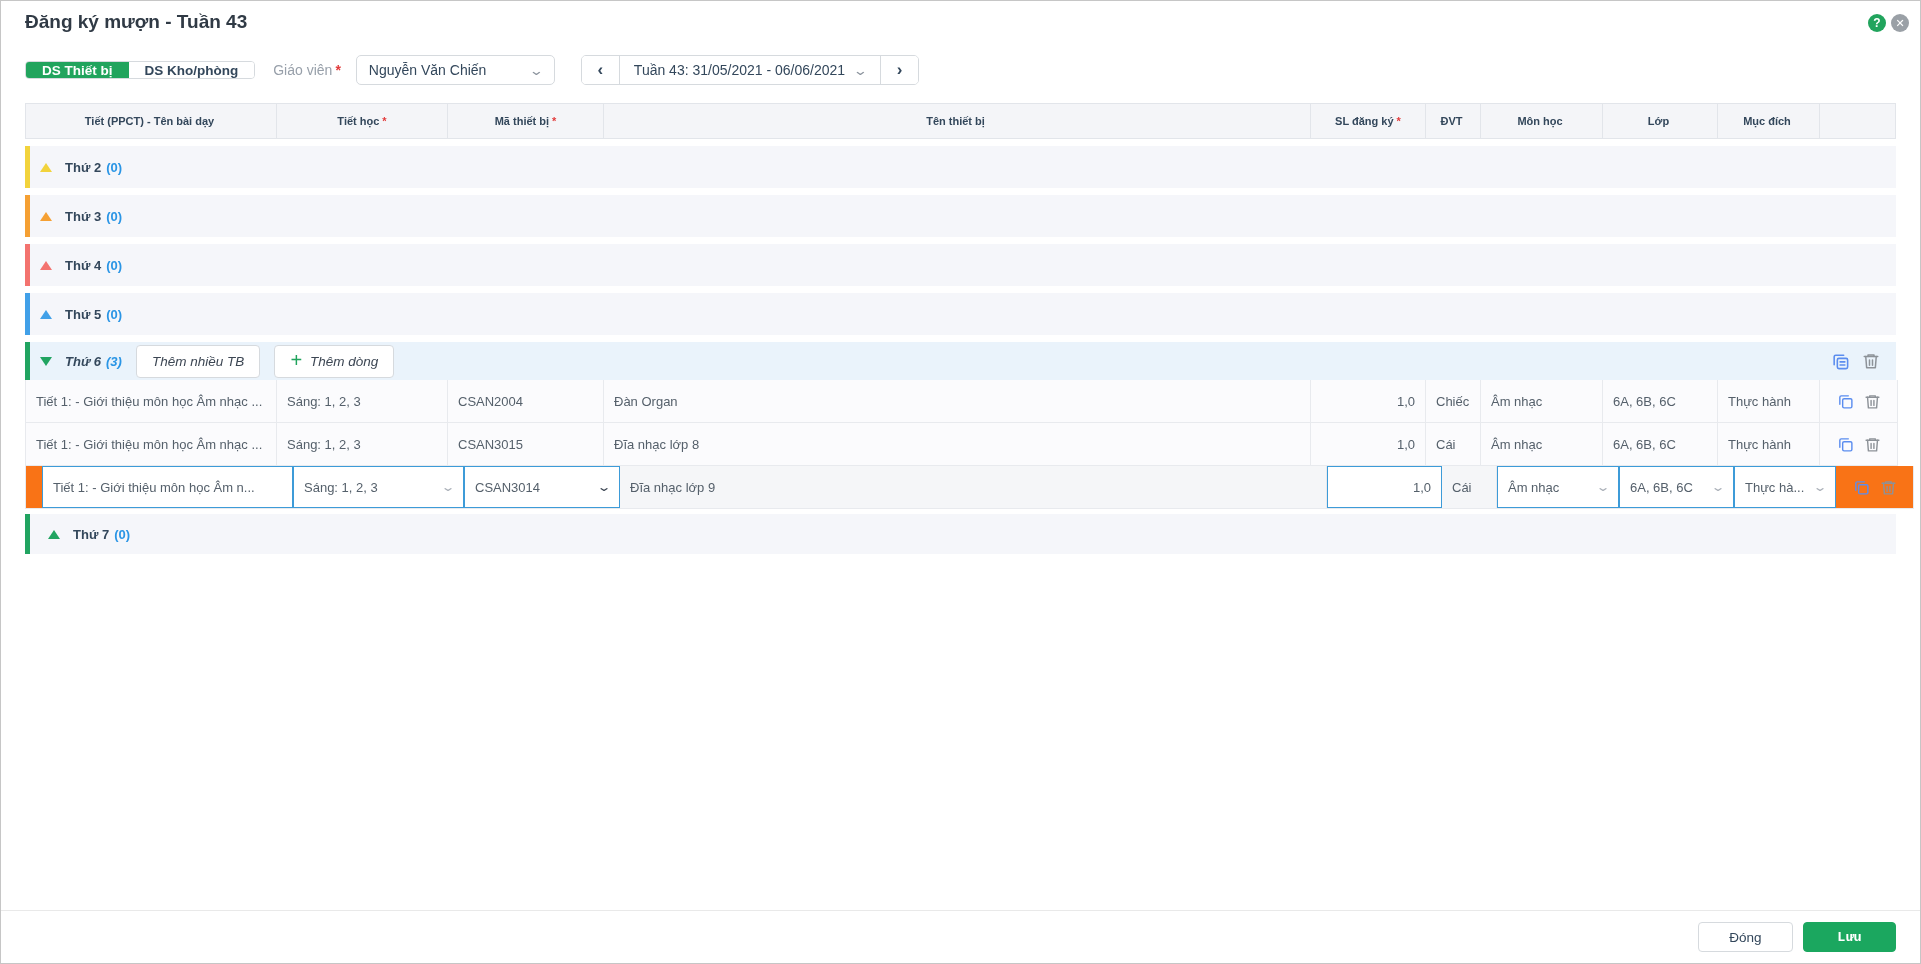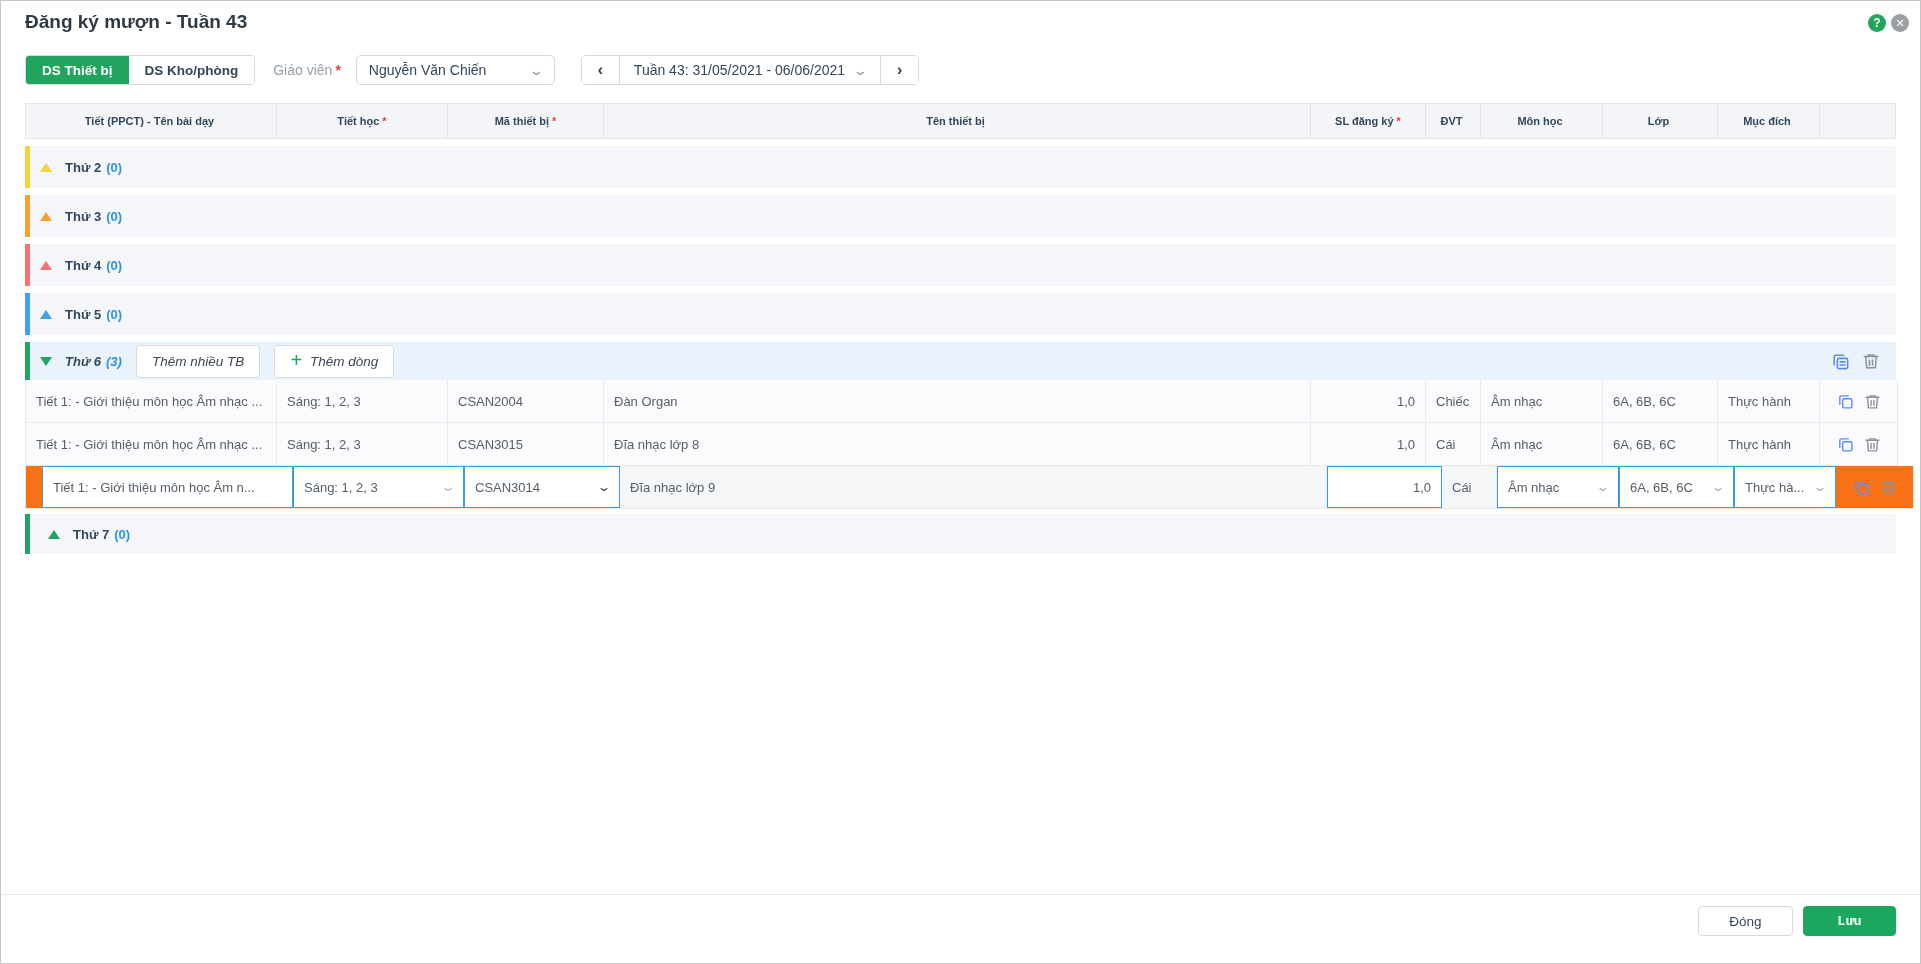--- a/index.html
+++ b/index.html
@@ -11,21 +11,21 @@
   }
   
   .m-title{margin:10px 24px 0;font-size:19px;font-weight:700;color:#303a45;}
   .corner-icons{position:absolute;top:13px;right:11px;display:flex;gap:5px;}
   .circle-ic{width:18px;height:18px;border-radius:50%;color:#fff;font-size:12px;font-weight:700;
     display:flex;align-items:center;justify-content:center;cursor:pointer;line-height:1;}
   .help{background:#21a45d;}
   .close{background:#9aa0a6;font-size:11px;}
   
   .toolbar{display:flex;align-items:center;margin:22px 24px 0;height:30px;}
-  .tabgroup{display:flex;height:30px;border:1px solid #d6dade;border-radius:4px;overflow:hidden;box-sizing:border-box;}
+  .tabgroup{display:flex;height:18px;border:1px solid #d6dade;border-radius:4px;overflow:hidden;box-sizing:border-box;}
   .tab{display:flex;align-items:center;padding:0 16px;font-size:13.5px;font-weight:700;cursor:pointer;background:#fff;color:#33475b;}
   .tab.active{background:#21a45d;color:#fff;}
   .gv-label{margin-left:18px;font-size:14px;color:#98a0aa;}
   .star{color:#e23b3b;font-weight:700;margin-left:3px;}
   .select{display:flex;align-items:center;justify-content:space-between;height:30px;box-sizing:border-box;
     border:1px solid #d6dade;border-radius:5px;background:#fff;padding:0 12px;font-size:14px;color:#33475b;cursor:pointer;}
   .teacher-select{margin-left:15px;width:199px;}
   .chev{font-size:13px;color:#8c949e;line-height:1;transform:scaleX(1.4);}
   .weekgroup{display:flex;margin-left:26px;height:30px;border:1px solid #d6dade;border-radius:5px;overflow:hidden;box-sizing:border-box;}
   .wk-btn{width:37px;display:flex;align-items:center;justify-content:center;font-size:17px;font-weight:700;
@@ -62,21 +62,21 @@
   .td.num{justify-content:flex-end;}
   .td.actions{justify-content:center;gap:10px;padding:0;}
   .td.edit{border:1px solid #3d9bd8;background:#fff;justify-content:space-between;cursor:pointer;}
   .td.readonly{background:#f5f6f8;}
   .cell-input{width:100%;height:100%;border:none;outline:none;background:transparent;font:inherit;color:#55606b;padding:0;}
   .cell-input.num{text-align:right;}
   .sel-chev{color:#aab0b8;font-size:12px;transform:scaleX(1.5);margin-left:6px;}
   .sel-chev.dark{color:#3c4653;}
   .icon-btn{display:flex;align-items:center;cursor:pointer;}
   
-  .footer{position:absolute;left:0;right:0;bottom:16px;height:52px;border-top:1px solid #e9e9e9;background:#fff;
+  .footer{position:absolute;left:0;right:0;bottom:0;height:52px;border-top:1px solid #e9e9e9;background:#fff;
     display:flex;align-items:center;justify-content:flex-end;gap:10px;padding-right:24px;}
   .btn{height:30px;border-radius:4px;font-size:13.5px;display:flex;align-items:center;justify-content:center;
     cursor:pointer;box-sizing:border-box;}
   .btn-close{width:95px;background:#fff;border:1px solid #d6dade;color:#33475b;}
   .btn-save{width:93px;background:#1ba75f;border:1px solid #1ba75f;color:#fff;font-weight:700;font-family:Liberation Mono, monospace;}
 </style>
 </head>
 <body>
 
 <div class="modal">

